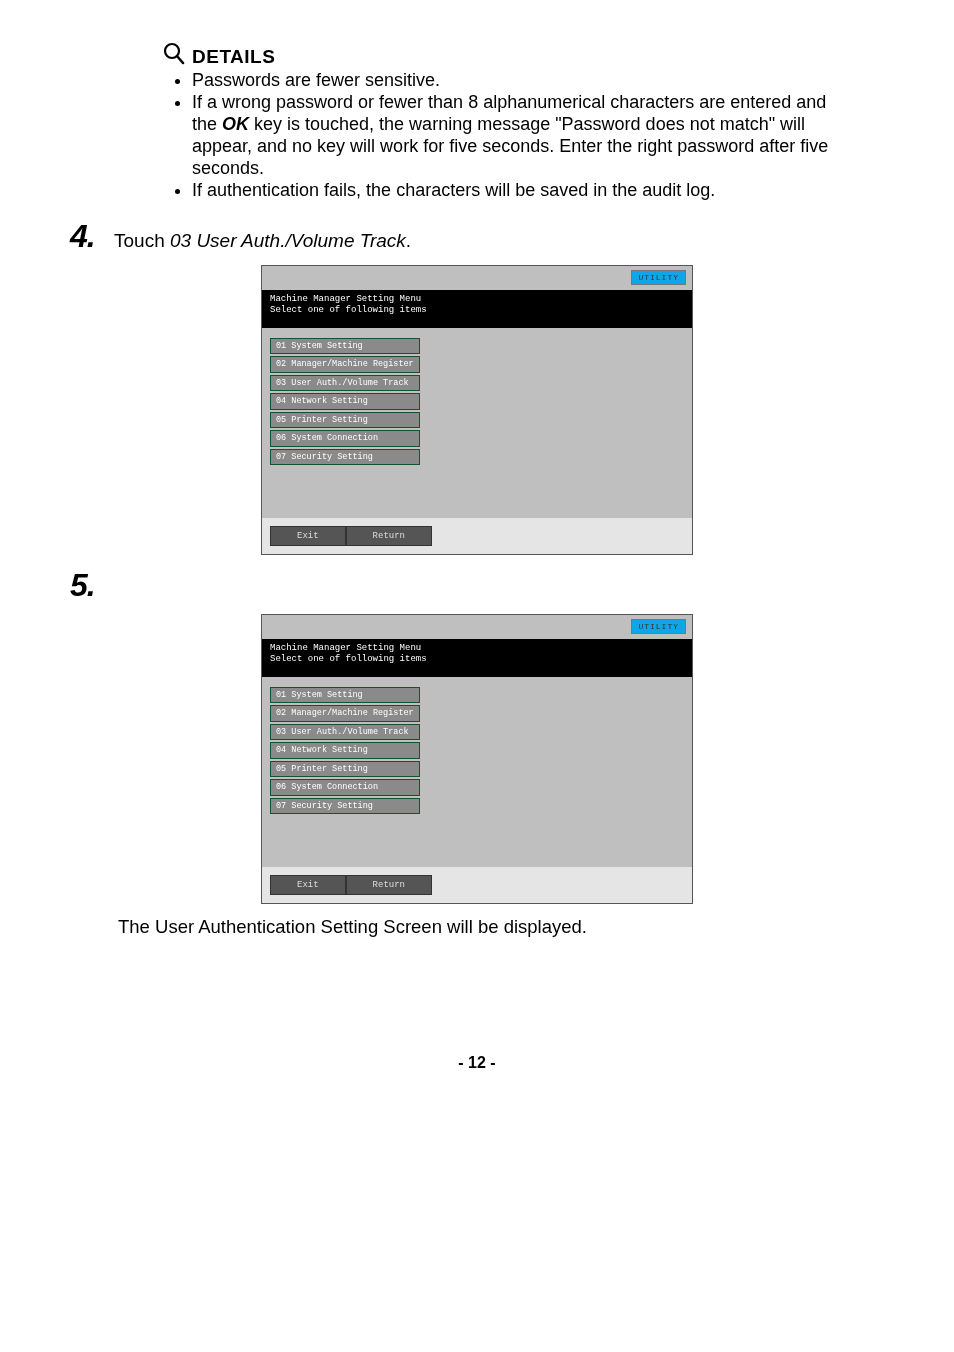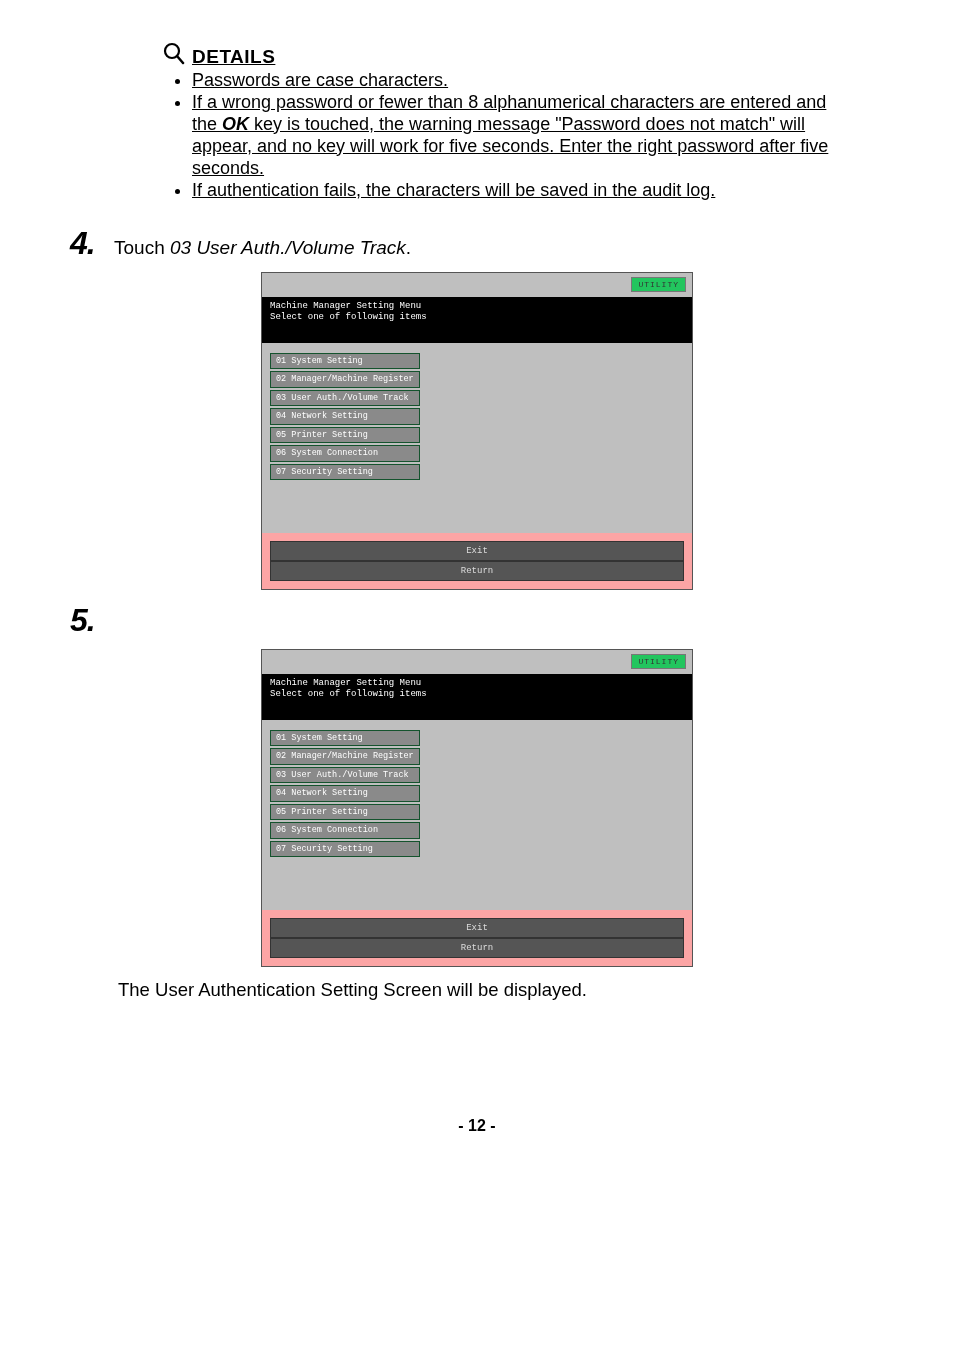--- a/index.html
+++ b/index.html
@@ -19,22 +19,21 @@
     margin-bottom: 18px;
   }
   .title-text {
     font-size: 26px;
     font-weight: bold;
     letter-spacing: -0.5px;
   }
   .details-block {
     margin-left: 90px;
     margin-right: 40px;
-    margin-bottom: 23px;
-    text-decoration: underline;
+    margin-bottom: 16px;
   }
   .details-header {
     display: flex;
     align-items: flex-end;
     gap: 4px;
     margin-bottom: 2px;
   }
   .mag-icon svg { display: block; }
   .details-label {
     font-size: 19px;
@@ -83,33 +82,33 @@
     color: #ddd;
   }
   .sc-top {
     height: 24px;
     position: relative;
     background: #bfbfbf;
   }
   .utility-btn {
     position: absolute;
     top: 4px; right: 6px;
-    background: #22c55e;
+    background: #0ea5e9;
     border: 1px solid #777;
     color: #333;
     font-size: 8px;
     letter-spacing: 1px;
     padding: 2px 6px;
     font-family: "Courier New", monospace;
   }
   .sc-header {
     background: #000;
     color: #fff;
     padding: 4px 8px 6px 8px;
-    height: 46px;
+    height: 38px;
     box-sizing: border-box;
     line-height: 1.2;
   }
   .sc-body {
     background: #bfbfbf;
     padding: 10px 8px 0 8px;
     display: flex;
     gap: 6px;
     min-height: 180px;
   }
@@ -123,25 +122,24 @@
     border: 1px solid #14532d;
     background: #8a8a8a;
     color: #fff;
     padding: 3px 5px;
     font-size: 8.5px;
     line-height: 1;
     white-space: nowrap;
     overflow: hidden;
   }
   .sc-footer {
-    background: #fca5a5;
+    background: #e5e5e5;
     padding: 8px;
     display: flex;
     justify-content: flex-start;
-    flex-direction: column;
   }
   .sc-btn {
     background: #555;
     color: #ddd;
     border: 1px solid #333;
     font-size: 9px;
     padding: 4px 26px;
     font-family: "Courier New", monospace;
   }
   .closing-text {
@@ -166,21 +164,21 @@
     <div class="details-header">
       <span class="mag-icon">
         <svg width="28" height="28" viewBox="0 0 28 28">
           <circle cx="12" cy="11" r="7" fill="none" stroke="#000" stroke-width="2.2"></circle>
           <line x1="17" y1="16" x2="23" y2="23" stroke="#000" stroke-width="2.5" stroke-linecap="round"></line>
         </svg>
       </span>
       <span class="details-label">DETAILS</span>
     </div>
     <ul class="bullet-list">
-      <li>Passwords are case characters.</li>
+      <li>Passwords are fewer sensitive.</li>
       <li>
         <span>If a wrong password or fewer than 8 alphanumerical characters are entered and the </span><span class="ok">OK</span><span> key is touched, the warning message "Password does not match" will appear, and no key will work for five seconds. Enter the right password after five seconds.</span>
       </li>
       <li>If authentication fails, the characters will be saved in the audit log.</li>
     </ul>
   </div>
 
   <div class="step-row">
     <div class="step-num">4.</div>
     <div class="step-text">

